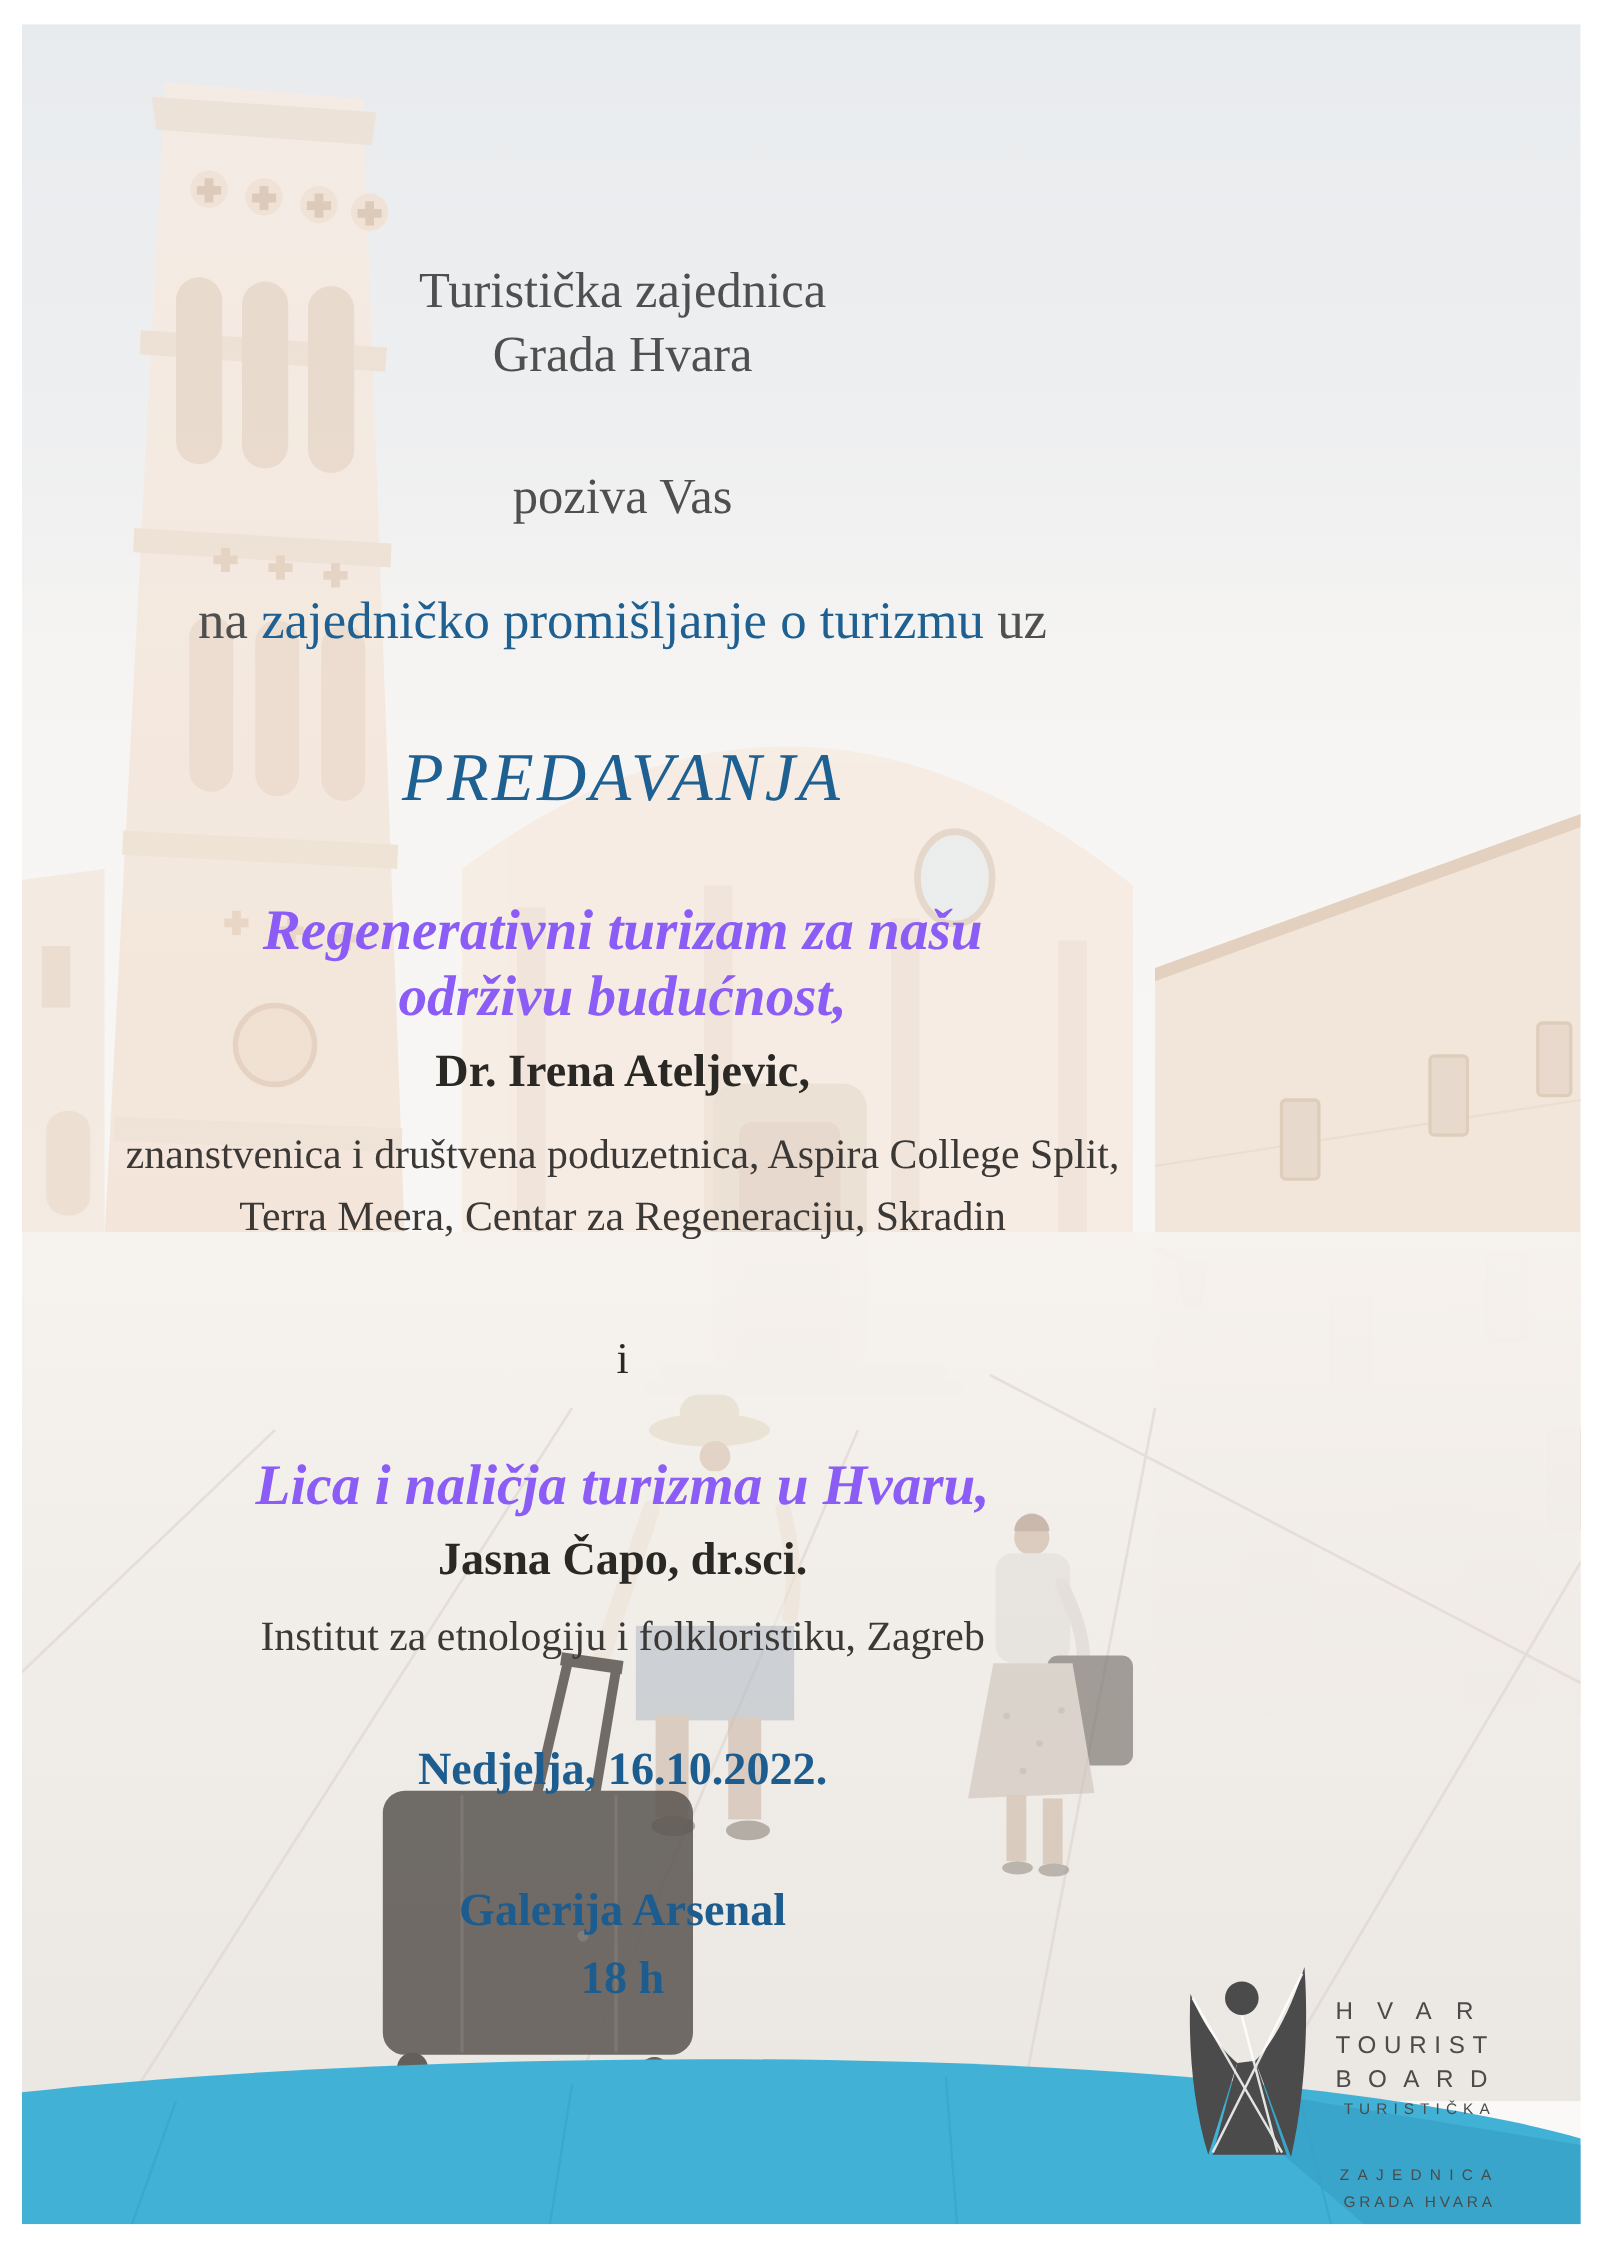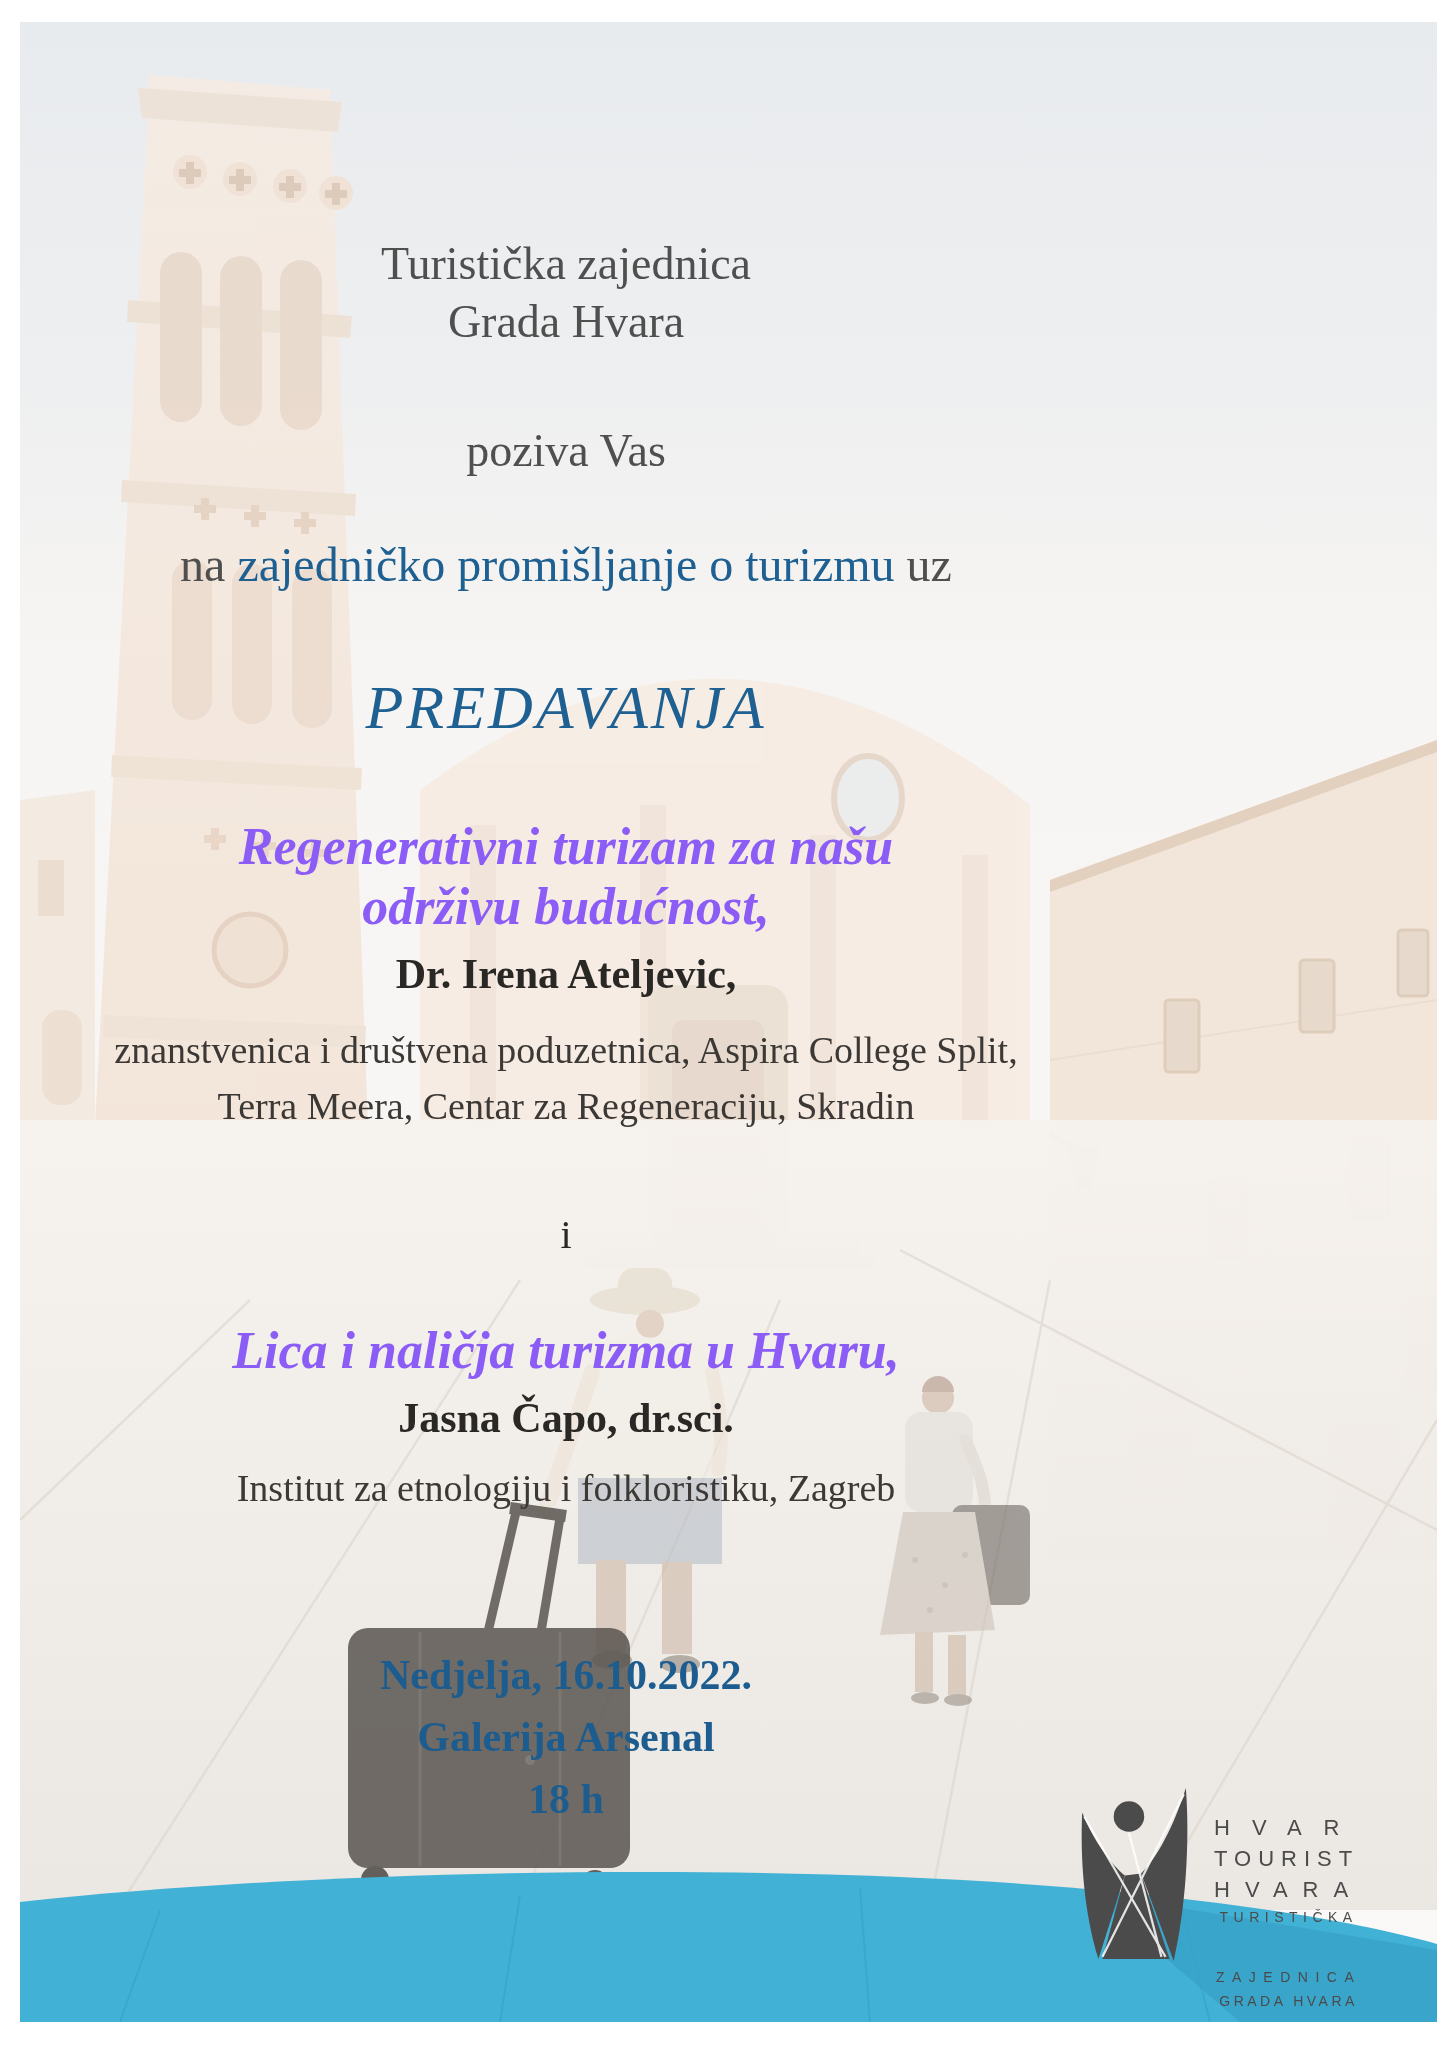--- a/index.html
+++ b/index.html
@@ -236,21 +236,21 @@
   <div class="line speaker" style="top:950px">Dr. Irena Ateljevic,</div>
   <div class="line affil" style="top:1028px">znanstvenica i društvena poduzetnica, Aspira College Split,</div>
   <div class="line affil" style="top:1084px">Terra Meera, Centar za Regeneraciju, Skradin</div>
 
   <div class="line sep" style="top:1212px">i</div>
 
   <div class="line lecture-title" style="top:1322px">Lica i naličja turizma u Hvaru,</div>
   <div class="line speaker" style="top:1394px">Jasna Čapo, dr.sci.</div>
   <div class="line affil" style="top:1466px">Institut za etnologiju i folkloristiku, Zagreb</div>
 
-  <div class="line date" style="top:1650px">Nedjelja, 16.10.2022.</div>
+  <div class="line date" style="top:1584px">Nedjelja, 16.10.2022.</div>
   <div class="line date" style="top:1712px">Galerija Arsenal</div>
   <div class="line date" style="top:1774px">18 h</div>
 </div>
 
 <div class="logo">
   <svg class="logo-figure" viewBox="0 0 120 175" xmlns="http://www.w3.org/2000/svg" aria-hidden="true">
     <g fill="#4b4b4b">
       <path d="M112,2 C100,40 84,70 68,86 L100,172 C112,120 116,55 112,2 Z"></path>
       <path d="M10,26 C22,56 40,78 52,88 L26,170 C12,125 8,72 10,26 Z"></path>
       <circle cx="56" cy="30" r="15"></circle>
@@ -258,18 +258,18 @@
     </g>
     <g stroke="#ffffff" stroke-width="2.2" opacity="0.85">
       <line x1="30" y1="168" x2="110" y2="8"></line>
       <line x1="92" y1="168" x2="12" y2="30"></line>
       <line x1="56" y1="46" x2="88" y2="168"></line>
     </g>
   </svg>
   <div class="logo-text">
     <div class="big ls-hvar">HVAR</div>
     <div class="big ls-tourist">TOURIST</div>
-    <div class="big ls-board">HVARA</div>
+    <div class="big ls-board">BOARD</div>
     <div class="small ls-turisticka">TURISTIČKA</div>
     <div class="small ls-zajednica">ZAJEDNICA</div>
     <div class="small ls-grada">GRADA HVARA</div>
   </div>
 </div>
 
 </body></html>

